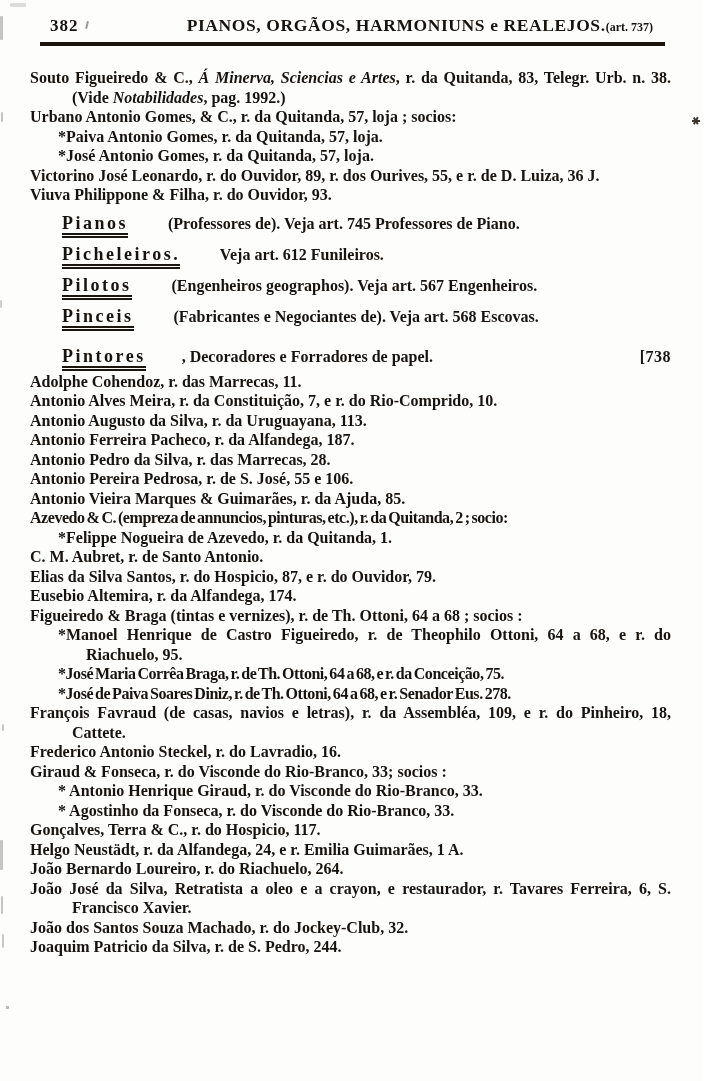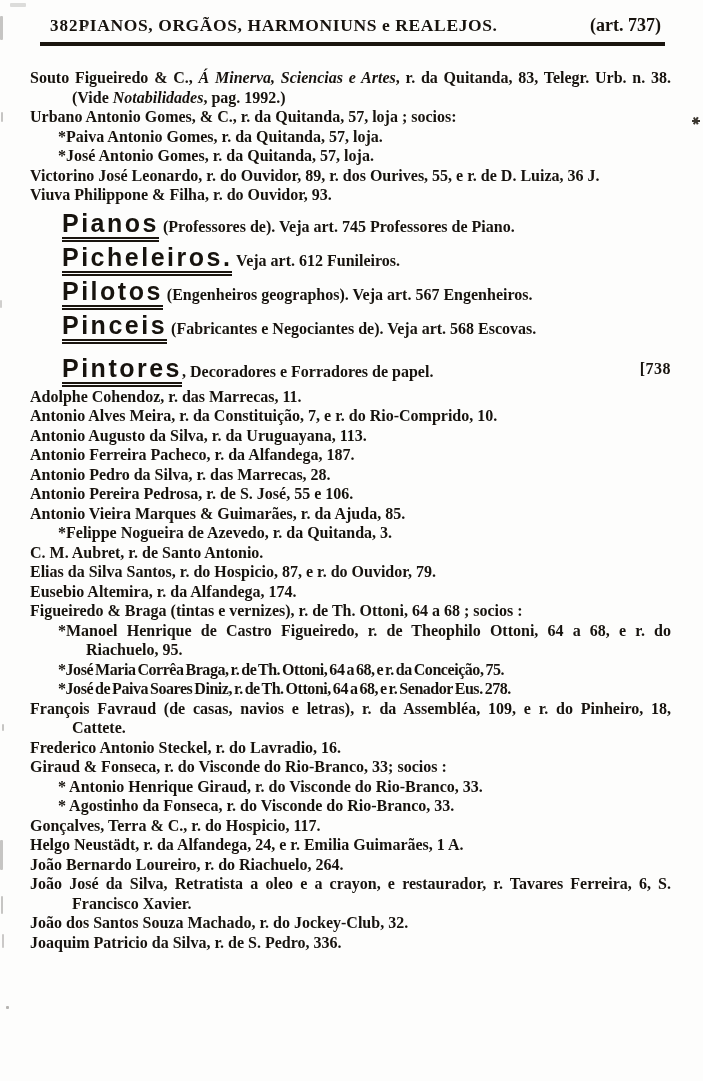--- a/index.html
+++ b/index.html
@@ -14,49 +14,49 @@
     -webkit-font-smoothing:antialiased;
   }
   
   .header{
     display:flex;align-items:baseline;
     margin:0 38px 0 40px;
     padding-top:15px;padding-bottom:6px;
     border-bottom:4px solid #1a150f;
   }
   .page-num{font-size:17px;letter-spacing:1px;margin-left:10px;}
-  .title{flex:1;text-align:left;font-size:17.5px;letter-spacing:0.6px;white-space:nowrap;}
-  .art-ref{font-size:18px;margin-right:4px;white-space:nowrap;}
+  .title{flex:1;text-align:right;font-size:17.5px;letter-spacing:0.6px;white-space:nowrap;}
+  .art-ref{font-size:12px;margin-right:12px;white-space:nowrap;}
   
   .content{
     margin:22px 32px 0 30px;
     font-size:16px;
     line-height:19.5px;
     text-align:justify;
   }
   .line{display:block;}
   .entry{padding-left:42px;text-indent:-42px;}
   .sub{padding-left:56px;text-indent:-28px;}
   .condensed{letter-spacing:-0.45px;word-spacing:-1.6px;}
   .it{font-style:italic;}
   
   .section{
     padding-left:32px;text-indent:0;
     margin:6px 0;
     line-height:25px;
     text-align:left;
   }
   .section-head{
-    font-family:Liberation Sans, sans-serif;
-    font-size:25px;
+    font-family:Liberation Serif, serif;
+    font-size:18px;
     letter-spacing:2.5px;
     border-bottom:5px double #1a150f;
     padding-bottom:0px;
   }
-  .section-rest{font-size:16px;}
+  .section-rest{font-size:16px;margin-left:36px;}
   .pintores{margin-top:15px;margin-bottom:3px;}
   .col-ref{float:right;font-size:16px;letter-spacing:0.5px;}
   
   .speck{position:absolute;background:#4a4640;border-radius:1px;}
   .ink-star{position:absolute;width:8px;height:8px;}
   .ink-star i{position:absolute;left:0;top:3px;width:8px;height:1.6px;background:#3b362f;display:block;}
   .ink-star i:nth-child(2){transform:rotate(60deg);}
   .ink-star i:nth-child(3){transform:rotate(120deg);}
 </style>
 </head>
@@ -82,39 +82,40 @@
       <div class="line section"><span class="section-head">Pilotos</span><span class="section-rest"> (Engenheiros geographos).  Veja art. 567 Engenheiros.</span></div>
       <div class="line section"><span class="section-head">Pinceis</span><span class="section-rest"> (Fabricantes e Negociantes de).  Veja art. 568 Escovas.</span></div>
       <div class="line section pintores"><span class="col-ref">[738</span><span class="section-head">Pintores</span><span class="section-rest">, Decoradores e Forradores de papel.</span></div>
       <div class="line entry"><span>Adolphe Cohendoz, r. das Marrecas, 11.</span></div>
       <div class="line entry"><span>Antonio Alves Meira, r. da Constituição, 7, e r. do Rio-Comprido, 10.</span></div>
       <div class="line entry"><span>Antonio Augusto da Silva, r. da Uruguayana, 113.</span></div>
       <div class="line entry"><span>Antonio Ferreira Pacheco, r. da Alfandega, 187.</span></div>
       <div class="line entry"><span>Antonio Pedro da Silva, r. das Marrecas, 28.</span></div>
       <div class="line entry"><span>Antonio Pereira Pedrosa, r. de S. José, 55 e 106.</span></div>
       <div class="line entry"><span>Antonio Vieira Marques &amp; Guimarães, r. da Ajuda, 85.</span></div>
-      <div class="line sub"><span>*Felippe Nogueira de Azevedo, r. da Quitanda, 3.</span></div>
+      <div class="line entry condensed"><span>Azevedo &amp; C. (empreza de annuncios, pinturas, etc.), r. da Quitanda, 2 ; socio:</span></div>
+      <div class="line sub"><span>*Felippe Nogueira de Azevedo, r. da Quitanda, 1.</span></div>
       <div class="line entry"><span>C. M. Aubret, r. de Santo Antonio.</span></div>
       <div class="line entry"><span>Elias da Silva Santos, r. do Hospicio, 87, e r. do Ouvidor, 79.</span></div>
       <div class="line entry"><span>Eusebio Altemira, r. da Alfandega, 174.</span></div>
       <div class="line entry"><span>Figueiredo &amp; Braga (tintas e vernizes), r. de Th. Ottoni, 64 a 68 ; socios :</span></div>
       <div class="line sub"><span>*Manoel Henrique de Castro Figueiredo, r. de Theophilo Ottoni, 64 a 68, e r. do Riachuelo, 95.</span></div>
       <div class="line sub condensed"><span>*José Maria Corrêa Braga, r. de Th. Ottoni, 64 a 68, e r. da Conceição, 75.</span></div>
       <div class="line sub condensed"><span>*José de Paiva Soares Diniz, r. de Th. Ottoni, 64 a 68, e r. Senador Eus. 278.</span></div>
       <div class="line entry"><span>François Favraud (de casas, navios e letras), r. da Assembléa, 109, e r. do Pinheiro, 18, Cattete.</span></div>
       <div class="line entry"><span>Frederico Antonio Steckel, r. do Lavradio, 16.</span></div>
       <div class="line entry"><span>Giraud &amp; Fonseca, r. do Visconde do Rio-Branco, 33; socios :</span></div>
       <div class="line sub"><span>* Antonio Henrique Giraud, r. do Visconde do Rio-Branco, 33.</span></div>
       <div class="line sub"><span>* Agostinho da Fonseca, r. do Visconde do Rio-Branco, 33.</span></div>
       <div class="line entry"><span>Gonçalves, Terra &amp; C., r. do Hospicio, 117.</span></div>
       <div class="line entry"><span>Helgo Neustädt, r. da Alfandega, 24, e r. Emilia Guimarães, 1 A.</span></div>
       <div class="line entry"><span>João Bernardo Loureiro, r. do Riachuelo, 264.</span></div>
       <div class="line entry"><span>João José da Silva, Retratista a oleo e a crayon, e restaurador, r. Tavares Ferreira, 6, S. Francisco Xavier.</span></div>
       <div class="line entry"><span>João dos Santos Souza Machado, r. do Jockey-Club, 32.</span></div>
-      <div class="line entry"><span>Joaquim Patricio da Silva, r. de S. Pedro, 336.</span></div>
+      <div class="line entry"><span>Joaquim Patricio da Silva, r. de S. Pedro, 244.</span></div>
     </div>
 
   <div class="speck" style="left:86px;top:21px;width:2px;height:8px;opacity:.55;transform:rotate(14deg);"></div>
   <div class="speck" style="left:10px;top:3px;width:16px;height:4px;opacity:.18;"></div>
   <div class="speck" style="left:0px;top:16px;width:3px;height:24px;opacity:.3;"></div>
   <div class="speck" style="left:1px;top:112px;width:2px;height:10px;opacity:.3;"></div>
   <div class="speck" style="left:0px;top:300px;width:2px;height:8px;opacity:.25;"></div>
   <div class="speck" style="left:2px;top:724px;width:2px;height:7px;opacity:.3;"></div>
   <div class="speck" style="left:0px;top:840px;width:3px;height:30px;opacity:.3;"></div>
   <div class="speck" style="left:1px;top:896px;width:2px;height:18px;opacity:.3;"></div>

